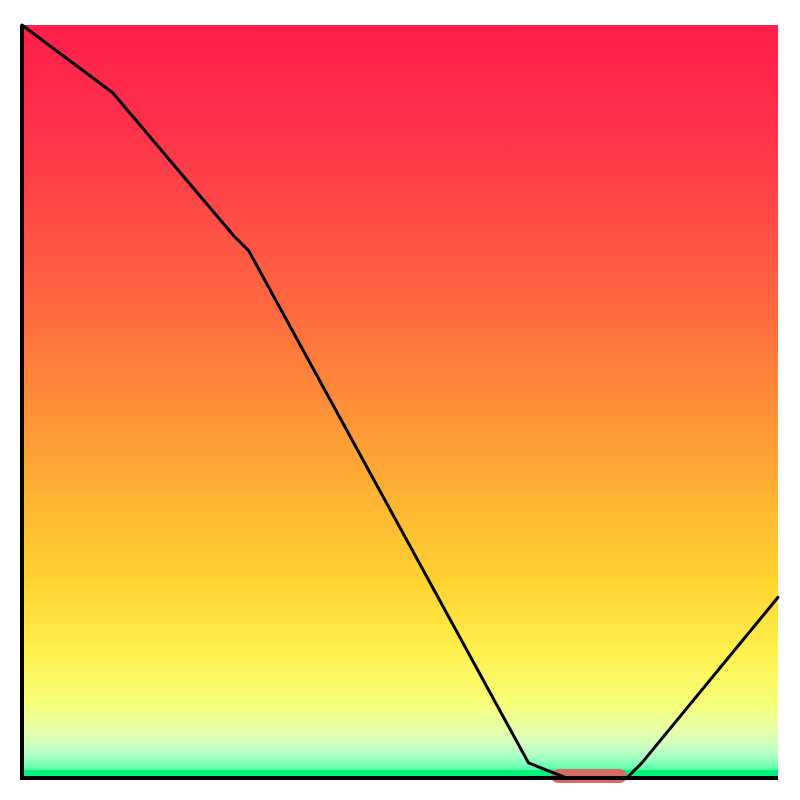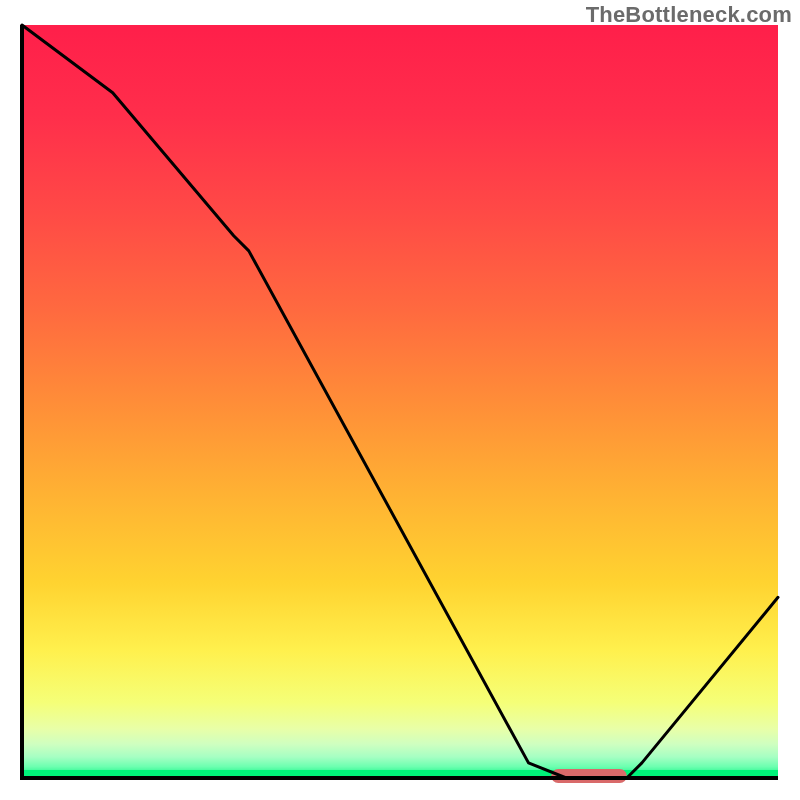--- a/index.html
+++ b/index.html
@@ -26,21 +26,20 @@
     letter-spacing: 0.2px;
   }
   svg {
     display: block;
   }
 </style>
 </head>
 <body>
 
 <div class="stage">
-  <div class="watermark">TheBottleneck.com</div>
 
   <svg id="plot" width="800" height="800">
     <defs>
       <linearGradient id="bg-grad" x1="0" y1="0" x2="0" y2="1">
           <stop offset="0.00%" stop-color="#ff1f4a"></stop>
           <stop offset="12.00%" stop-color="#ff2e4b"></stop>
           <stop offset="25.00%" stop-color="#ff4a46"></stop>
           <stop offset="38.00%" stop-color="#ff6a3f"></stop>
           <stop offset="50.00%" stop-color="#ff8d38"></stop>
           <stop offset="62.00%" stop-color="#ffb133"></stop>

